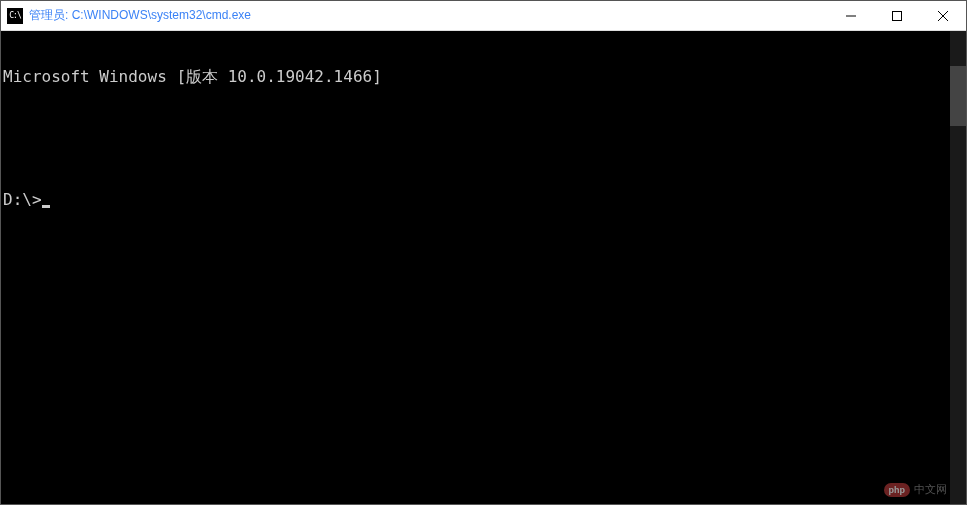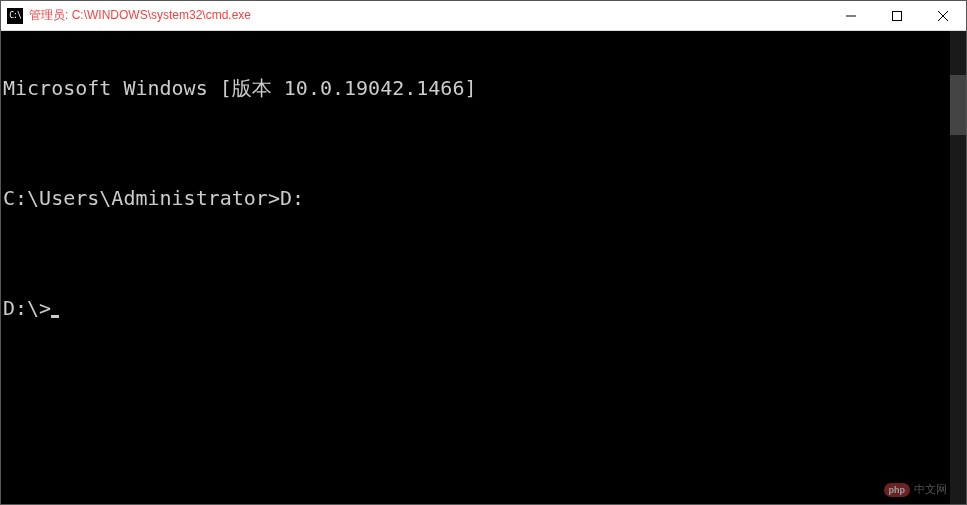--- a/index.html
+++ b/index.html
@@ -38,21 +38,21 @@
       display: flex;
       align-items: center;
       justify-content: center;
       font-size: 8px;
       color: #fff;
       font-family: monospace;
       letter-spacing: -1px;
     }
     .titlebar-title {
       font-size: 12px;
-      color: #ef4444;
+      color: #3b82f6;
       flex: 1;
     }
     .window-controls {
       display: flex;
       height: 100%;
     }
     .window-control {
       width: 46px;
       height: 100%;
       display: flex;
@@ -64,21 +64,21 @@
     }
     .window-control svg {
       width: 10px;
       height: 10px;
     }
     .terminal {
       flex: 1;
       background: #000000;
       color: #cccccc;
       font-family: "NSimSun", "SimSun", "Consolas", monospace;
-      font-size: 20px;
+      font-size: 16px;
       line-height: 1.1;
       padding: 2px 0 0 2px;
       white-space: pre;
       overflow: hidden;
       position: relative;
     }
     .terminal-line {
       display: block;
     }
     .cursor {
@@ -148,21 +148,20 @@
         <svg viewBox="0 0 10 10">
             <line x1="0" y1="0" x2="10" y2="10" stroke="#000" stroke-width="1"></line>
             <line x1="10" y1="0" x2="0" y2="10" stroke="#000" stroke-width="1"></line>
           </svg>
       </button>
     </div>
   </div>
   <div class="terminal">
     <span class="terminal-line">Microsoft Windows [版本 10.0.19042.1466]</span>
     <span class="terminal-line"></span>
-    <span class="terminal-line">C:\Users\Administrator&gt;D:</span>
     <span class="terminal-line"></span>
     <span class="terminal-line"><span>D:\&gt;</span><span class="cursor"></span></span>
     <div class="scrollbar">
       <div class="scrollbar-thumb"></div>
     </div>
   </div>
 </div>
 
 <div class="watermark">
   <span class="watermark-badge">php</span>

